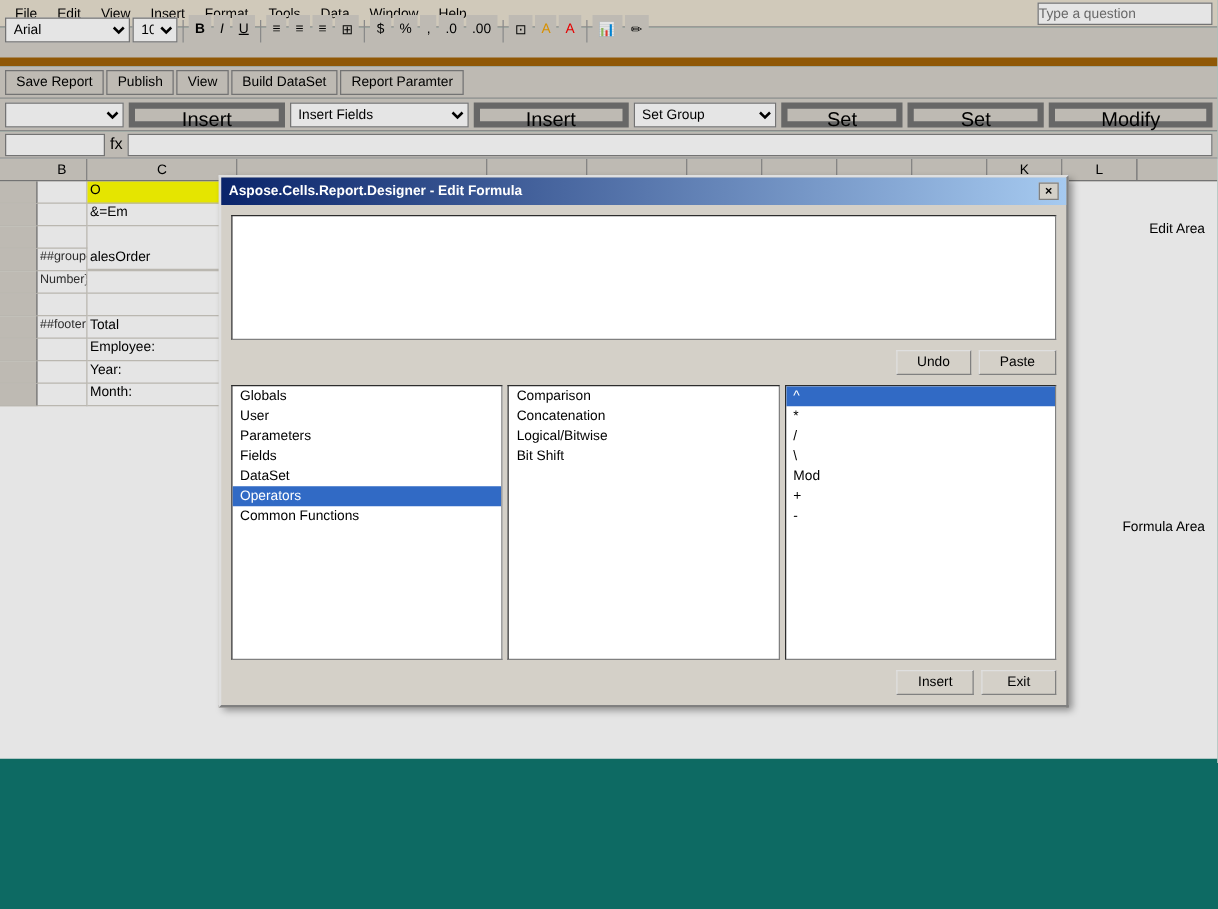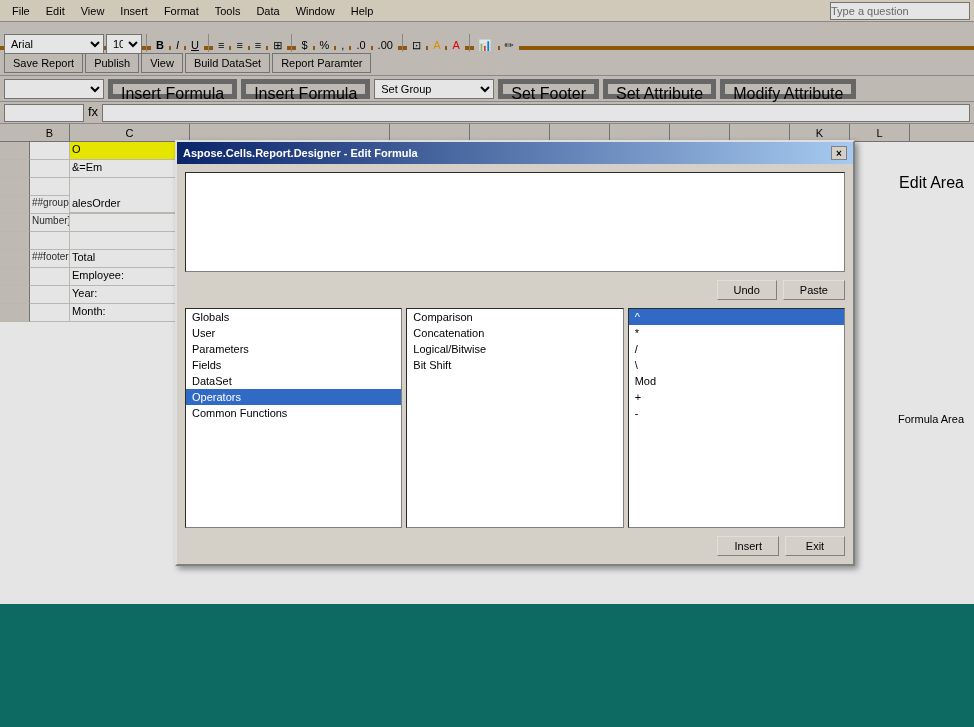--- a/index.html
+++ b/index.html
@@ -35,23 +35,23 @@
       cursor: pointer;
       font-size: 11px;
       color: #000;
     }
 
     
     .toolbar {
       background: #d4d0c8;
       height: 28px;
       display: flex;
-      align-items: flex-start;
+      align-items: flex-end;
       padding: 12px 4px;
-      border-bottom: 4px solid #a16207;
+      border-bottom: 7px solid #a16207;
       gap: 2px;
     }
     .toolbar-btn {
       height: 22px;
       padding: 1px 4px;
       background: #d4d0c8;
       border: 1px solid transparent;
       cursor: pointer;
       font-size: 11px;
       display: flex;
@@ -350,20 +350,23 @@
     <button class="report-btn">View</button>
     <button class="report-btn">Build DataSet</button>
     <button class="report-btn">Report Paramter</button>
   </div>
 
   <div class="designer-toolbar">
     <select class="designer-select" style="width:100px;">
       <option></option>
     </select>
     <button class="designer-btn">Insert Formula</button>
+    <select class="designer-select" style="width:150px;">
+      <option>Insert Fields</option>
+    </select>
     <button class="designer-btn">Insert Formula</button>
     <select class="designer-select" style="width:120px;">
       <option>Set Group</option>
     </select>
     <button class="designer-btn">Set Footer</button>
     <button class="designer-btn">Set Attribute</button>
     <button class="designer-btn">Modify Attribute</button>
   </div>
 
   <div class="formula-bar">
@@ -456,21 +459,21 @@
         </div>
         <div class="cell-row">
           <div style="width:30px; height:18px; border-bottom:1px solid #d0ccc4; border-right:1px solid #808080; background:#d4d0c8;"></div>
           <div class="cell cell-b"></div>
           <div class="cell" style="width:120px;">Month:</div>
           <div class="cell" style="width:500px;"></div>
         </div>
       </div>
     </div>
 
-    <div style="position:absolute; top:50px; right:10px; font-size:16px;">Edit Area</div>
+    <div style="position:absolute; top:50px; right:10px; font-size:11px;">Edit Area</div>
     <div style="position:absolute; top:289px; right:10px; font-size:11px;">Formula Area</div>
   </div>
 
   <div class="modal-overlay"></div>
 
   <div class="dialog">
 
     <div class="dialog-titlebar">
       <span>Aspose.Cells.Report.Designer - Edit Formula</span>
       <div class="dialog-title-close">×</div>

